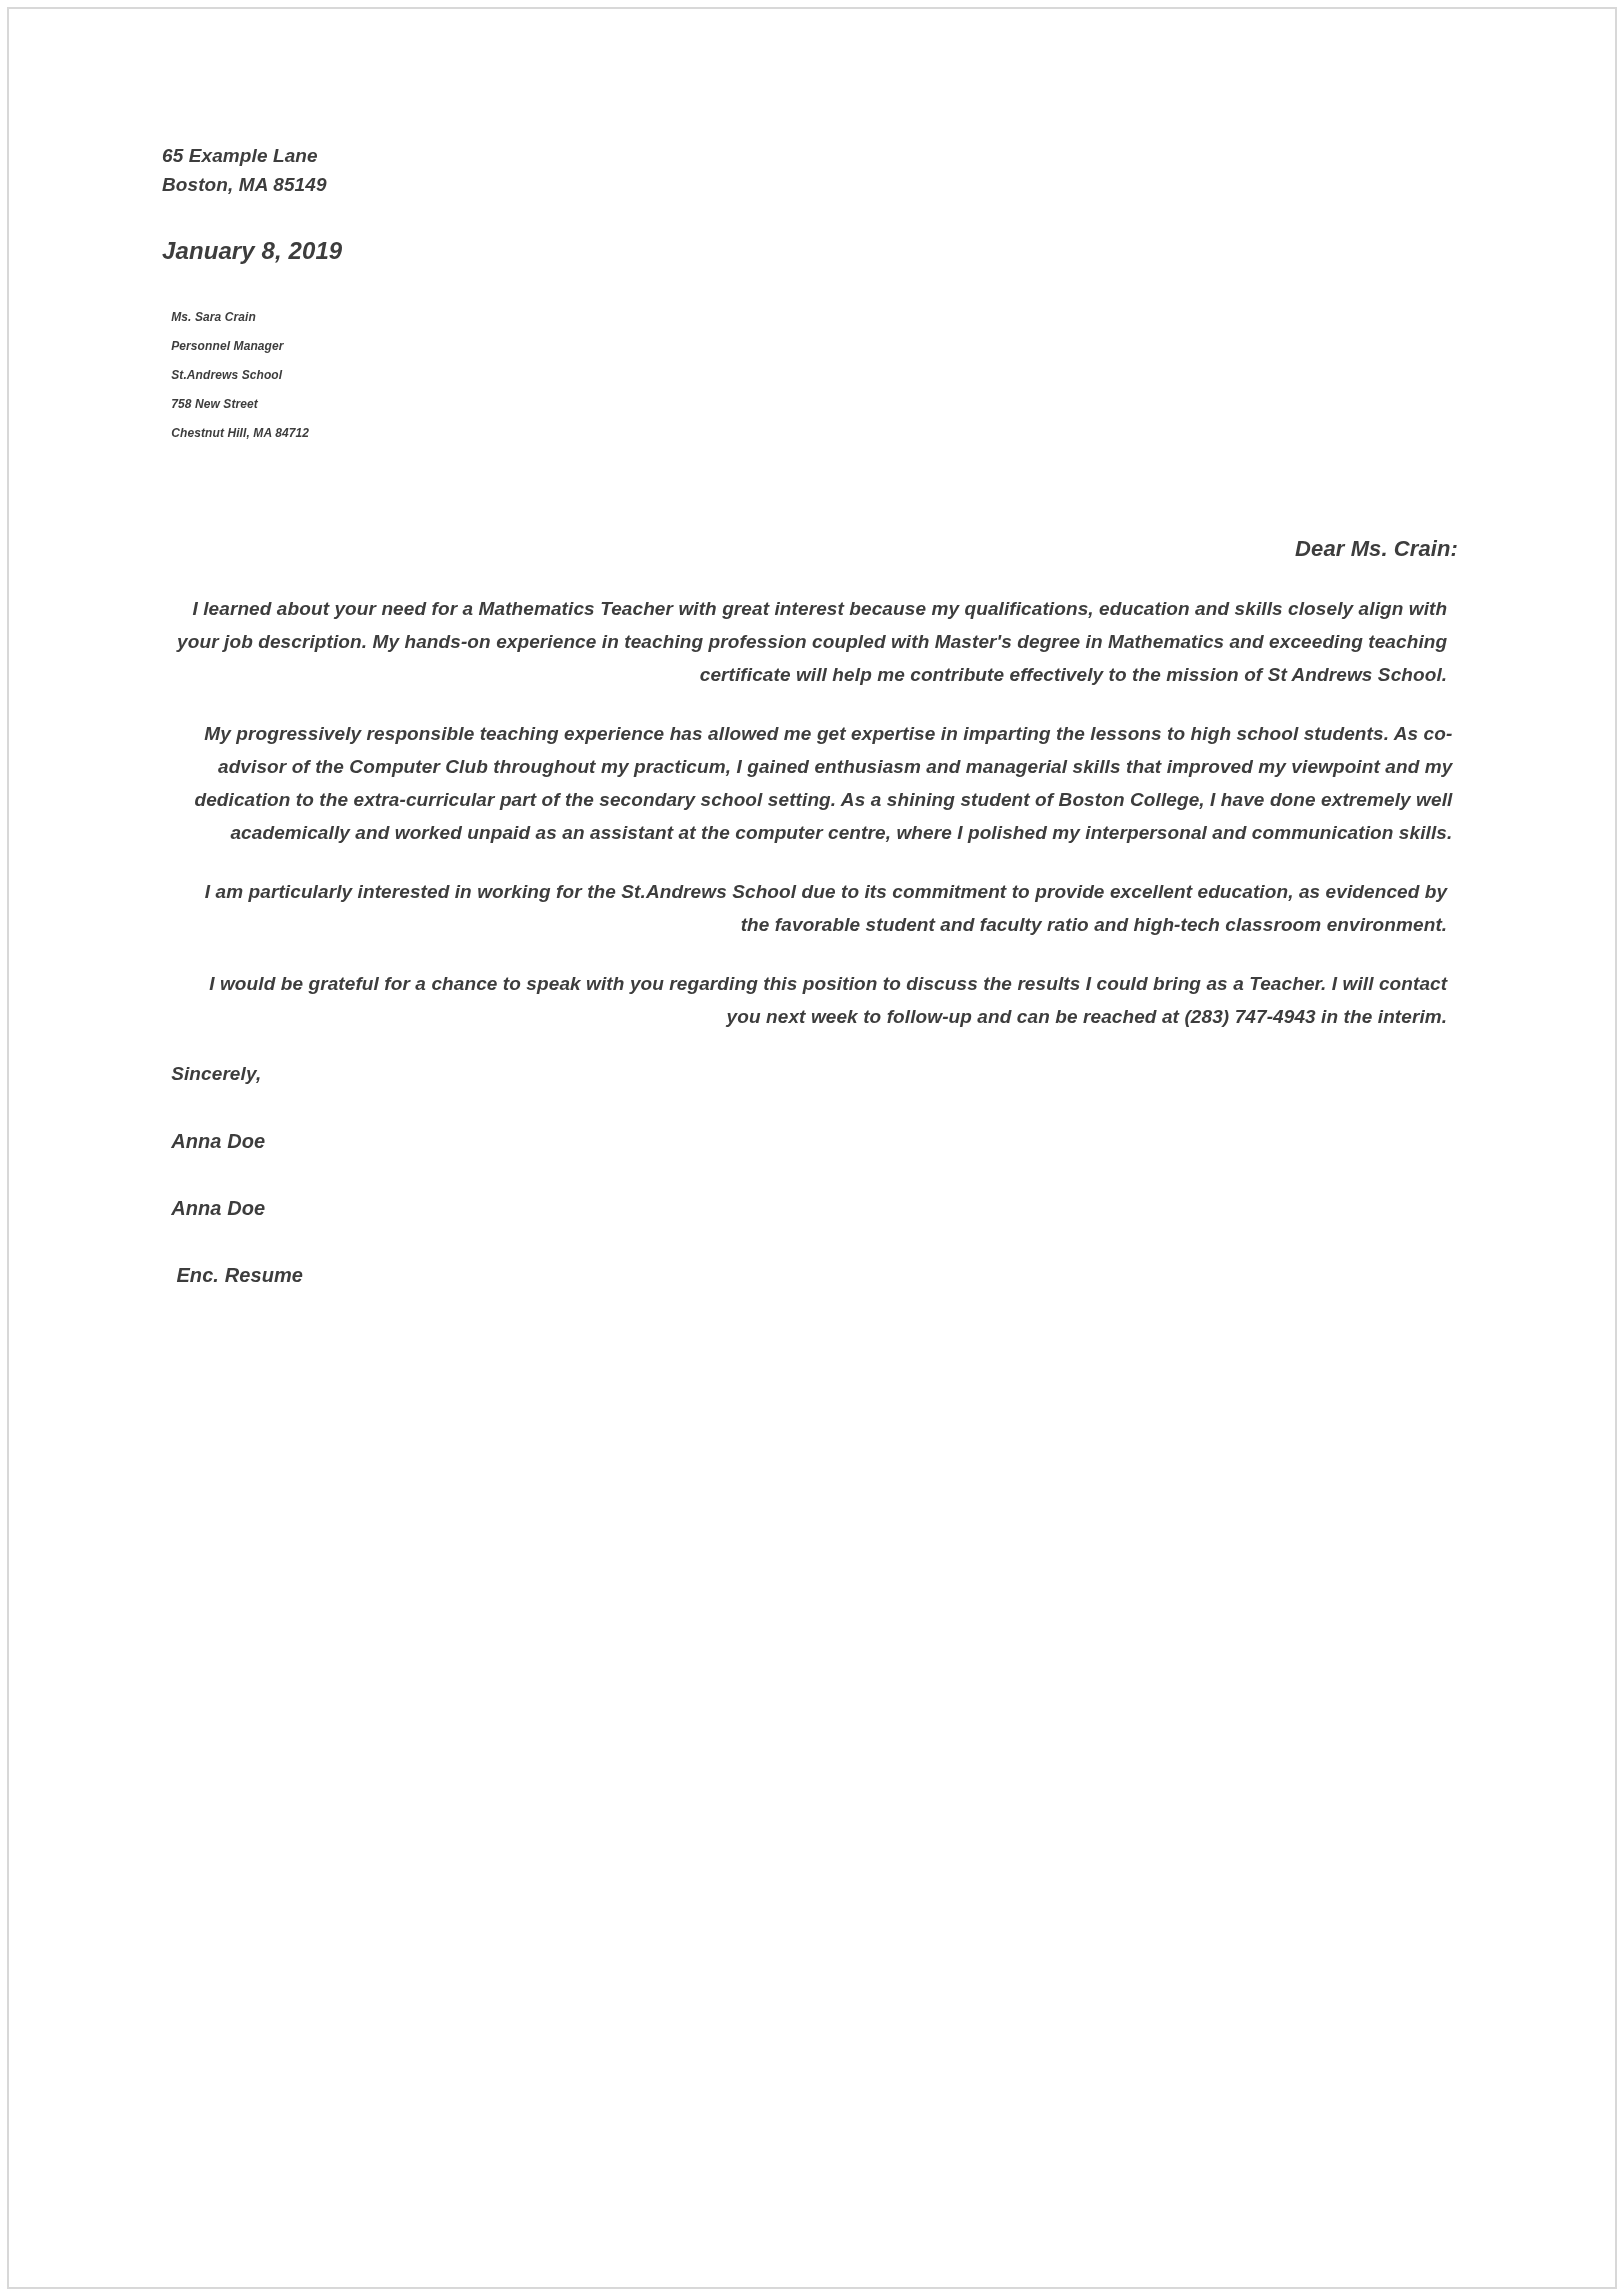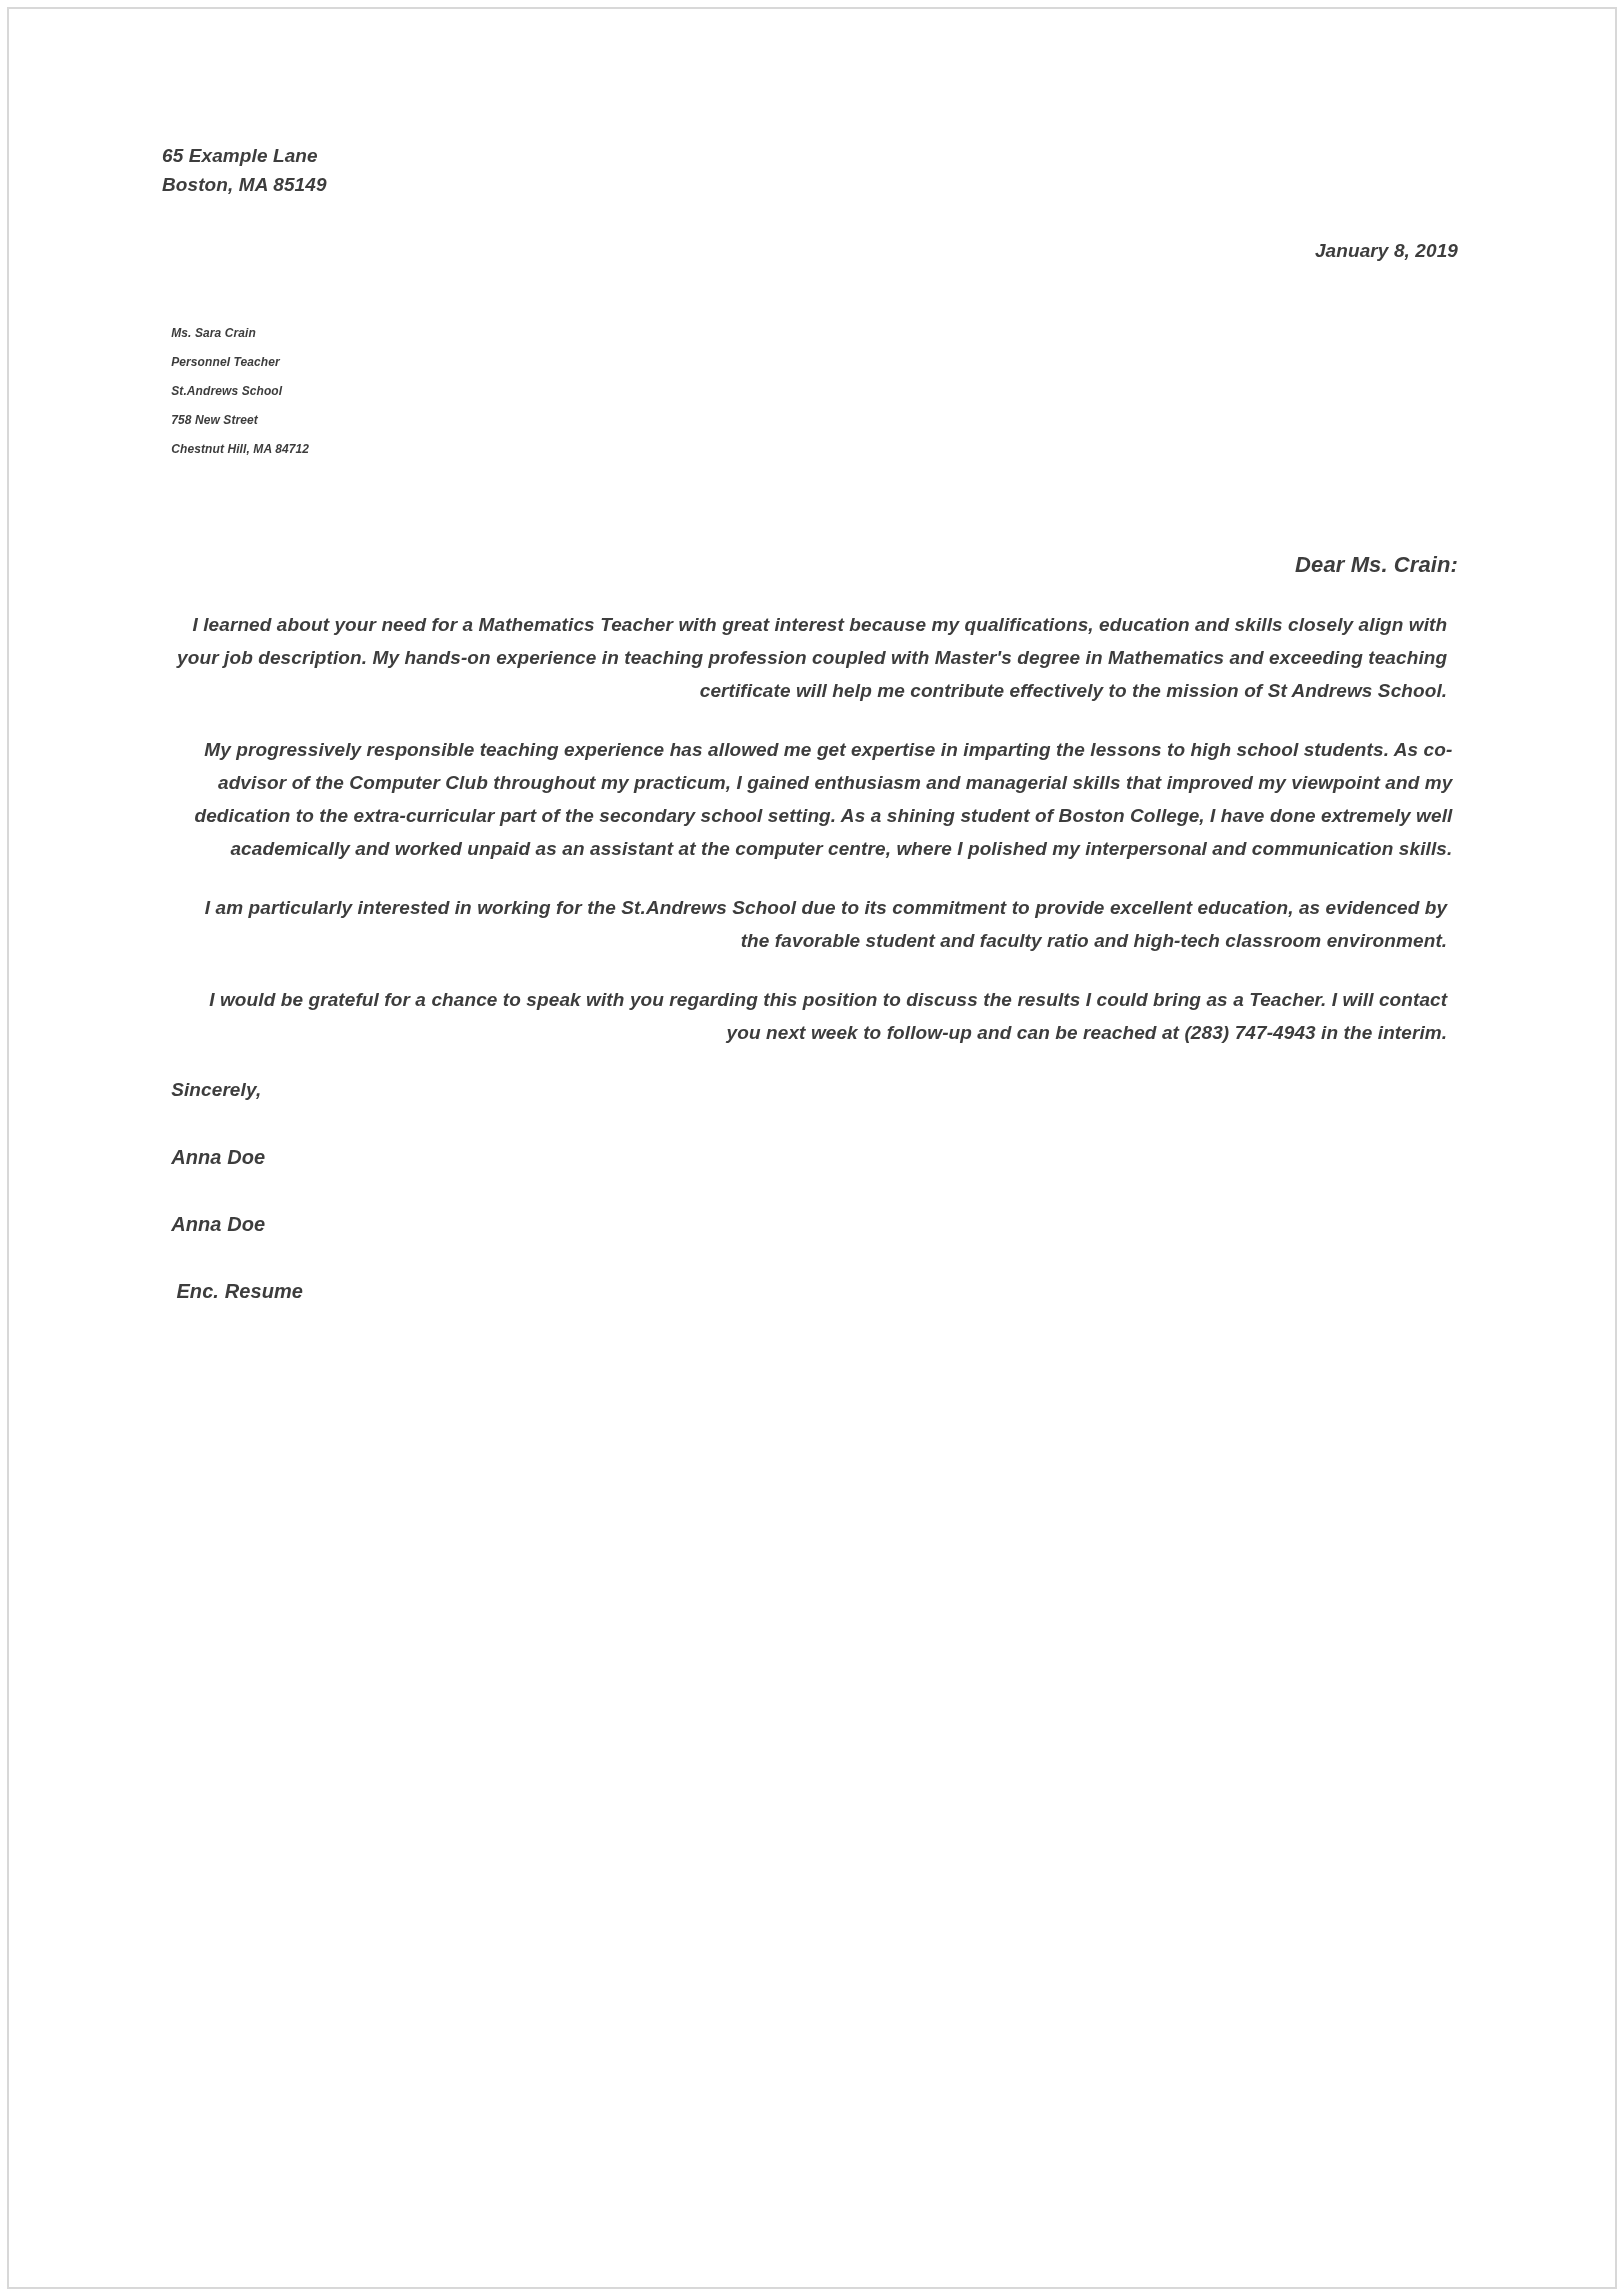--- a/index.html
+++ b/index.html
@@ -48,24 +48,23 @@
     font-style: italic;
     -webkit-font-smoothing: antialiased;
   }
 
   .sender {
     font-size: 19px;
     line-height: 29px;
     margin-bottom: 37px;
   }
   .date {
-    font-size: 19px;
+    font-size: 24px;
     line-height: 29px;
-    margin-bottom: 54px;
-    text-align: right;
+    margin-bottom: 38px;
   }
   .recipient {
     font-size: 12px;
     line-height: 29px;
     padding-left: 9.2px;
     margin-bottom: 86px;
   }
   .salutation {
     font-size: 22px;
     line-height: 29px;
@@ -128,21 +127,21 @@
 
     <div class="sender blk">
       <span class="line">65 Example Lane</span>
       <span class="line">Boston, MA 85149</span>
     </div>
 
     <div class="date blk">January 8, 2019</div>
 
     <div class="recipient blk">
       <span class="line">Ms. Sara Crain</span>
-      <span class="line">Personnel Teacher</span>
+      <span class="line">Personnel Manager</span>
       <span class="line">St.Andrews School</span>
       <span class="line">758 New Street</span>
       <span class="line">Chestnut Hill, MA 84712</span>
     </div>
 
     <div class="salutation blk">Dear Ms. Crain:</div>
 
     <div class="body-para blk">I learned about your need for a Mathematics Teacher with great interest because my qualifications, education and skills closely align with your job description. My hands-on experience in teaching profession coupled with Master's degree in Mathematics and exceeding teaching certificate will help me contribute effectively to the mission of St Andrews School.</div>
     <div class="body-para blk indent">My progressively responsible teaching experience has allowed me get expertise in imparting the lessons to high school students. As co-advisor of the Computer Club throughout my practicum, I gained enthusiasm and managerial skills that improved my viewpoint and my dedication to the extra-curricular part of the secondary school setting. As a shining student of Boston College, I have done extremely well academically and worked unpaid as an assistant at the computer centre, where I polished my interpersonal and communication skills.</div>
     <div class="body-para blk">I am particularly interested in working for the St.Andrews School due to its commitment to provide excellent education, as evidenced by the favorable student and faculty ratio and high-tech classroom environment.</div>

